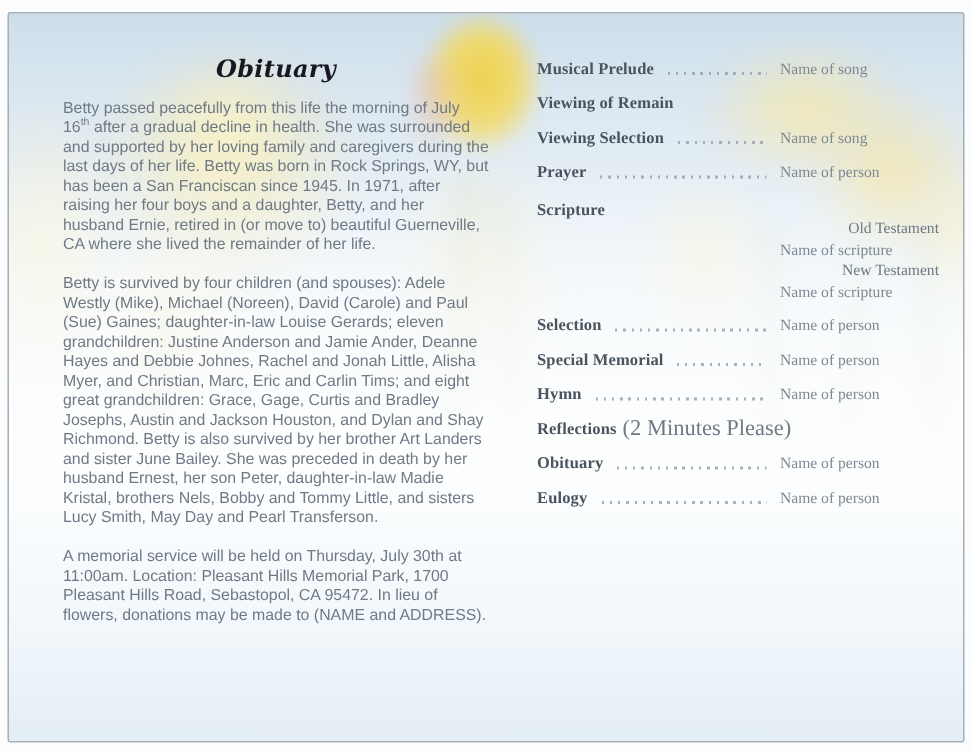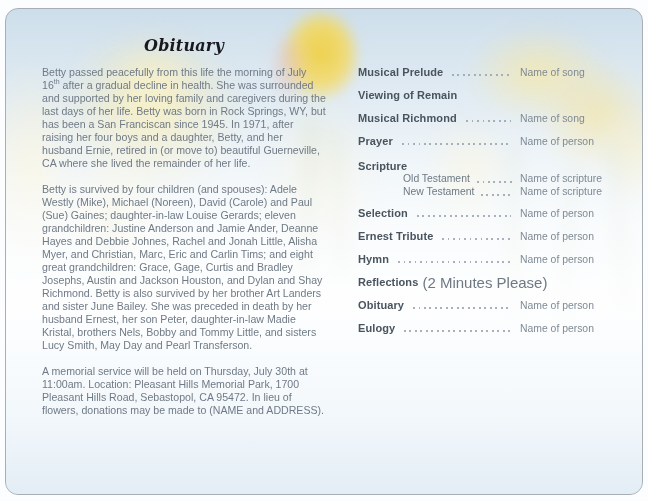--- a/index.html
+++ b/index.html
@@ -4,21 +4,21 @@
 <style>
   html,body{margin:0;padding:0;}
   body{
     width:648px;height:501px;position:relative;
     background:#fcfdfe;
     font-family:"Liberation Sans", sans-serif;
     overflow:hidden;
   }
   .sheet{
     position:absolute;left:5px;top:8px;right:5px;bottom:6px;
-    border:1px solid #a9aeb4;border-radius:13px;
+    border:1px solid #a9aeb4;border-radius:2px;
     overflow:hidden;
     background:linear-gradient(180deg,#cddeeb 0%,#d9e6f0 15%,#eaf2f7 38%,#f7fafc 58%,#eef4f9 82%,#e3edf5 100%);
   }
   .blob{position:absolute;filter:blur(9px);border-radius:50%;pointer-events:none;}
   .wash{
     position:absolute;left:0;top:0;right:0;bottom:0;pointer-events:none;
     background:linear-gradient(180deg,
       rgba(255,255,255,0) 0%,
       rgba(255,255,255,0.18) 20%,
       rgba(255,255,255,0.62) 42%,
@@ -36,33 +36,33 @@
     font-size:16px;color:#181822;text-align:center;
     line-height:22px;letter-spacing:0.2px;
   }
   .page-left .page-title{width:284px;}
   .body-text{
     width:284px;color:#6f7a86;font-size:10.6px;line-height:13px;
     margin:0 0 13px 0;text-align:left;
   }
   .body-text:first-of-type{margin-top:9px;}
   .body-text sup{font-size:7px;vertical-align:super;line-height:0;}
-  .program{margin-top:31px;}
+  .program{margin-top:5px;font-family:Liberation Serif, serif;}
   .p-row{display:flex;align-items:flex-end;line-height:13px;margin-bottom:10px;}
   .p-label{font-weight:bold;font-size:11px;color:#49545e;white-space:nowrap;letter-spacing:0.1px;}
   .p-suffix{font-weight:normal;font-size:15px;color:#6e7984;margin-left:4px;white-space:nowrap;}
   .leader{
     flex:1;height:1.6px;margin:0 9px 3px 9px;align-self:flex-end;
     background-image:repeating-linear-gradient(90deg,#9aa4ae 0,#9aa4ae 1.6px,transparent 1.6px,transparent 5.5px);
     opacity:0.85;
   }
   .p-value{flex:none;width:106px;font-size:10.4px;color:#7f8a95;white-space:nowrap;}
   .p-group{margin-bottom:9px;}
   .p-group .group-label{line-height:13px;}
-  .p-sub{display:flex;align-items:flex-end;line-height:12.5px;margin-left:45px;}
+  .p-sub{display:flex;align-items:flex-end;line-height:12.5px;margin-left:45px;flex-direction:column;}
   .p-sub .sub-label{font-weight:normal;font-size:10.4px;color:#6e7984;white-space:nowrap;}
   .p-sub .leader{margin:0 7px 2.5px 7px;}
 </style>
 </head>
 <body>
 
 <div class="sheet">
 
   <div>
     <div class="blob" style="left:-25px;top:50px;width:100px;height:220px;background:radial-gradient(ellipse at center,#f6f0d2 0%,rgba(246,240,210,0) 70%);opacity:.85;"></div>
@@ -104,21 +104,21 @@
           <span class="p-value">Name of song</span>
         </div>
 
 
         <div class="p-row">
           <span class="p-label">Viewing of Remain</span>
         </div>
 
 
         <div class="p-row">
-          <span class="p-label">Musical Richmond</span>
+          <span class="p-label">Viewing Selection</span>
           <span class="leader"></span>
           <span class="p-value">Name of song</span>
         </div>
 
         <div class="p-row">
           <span class="p-label">Prayer</span>
           <span class="leader"></span>
           <span class="p-value">Name of person</span>
         </div>
 
@@ -138,21 +138,21 @@
           </div>
         </div>
 
         <div class="p-row">
           <span class="p-label">Selection</span>
           <span class="leader"></span>
           <span class="p-value">Name of person</span>
         </div>
 
         <div class="p-row">
-          <span class="p-label">Ernest Tribute</span>
+          <span class="p-label">Special Memorial</span>
           <span class="leader"></span>
           <span class="p-value">Name of person</span>
         </div>
 
         <div class="p-row">
           <span class="p-label">Hymn</span>
           <span class="leader"></span>
           <span class="p-value">Name of person</span>
         </div>
 

